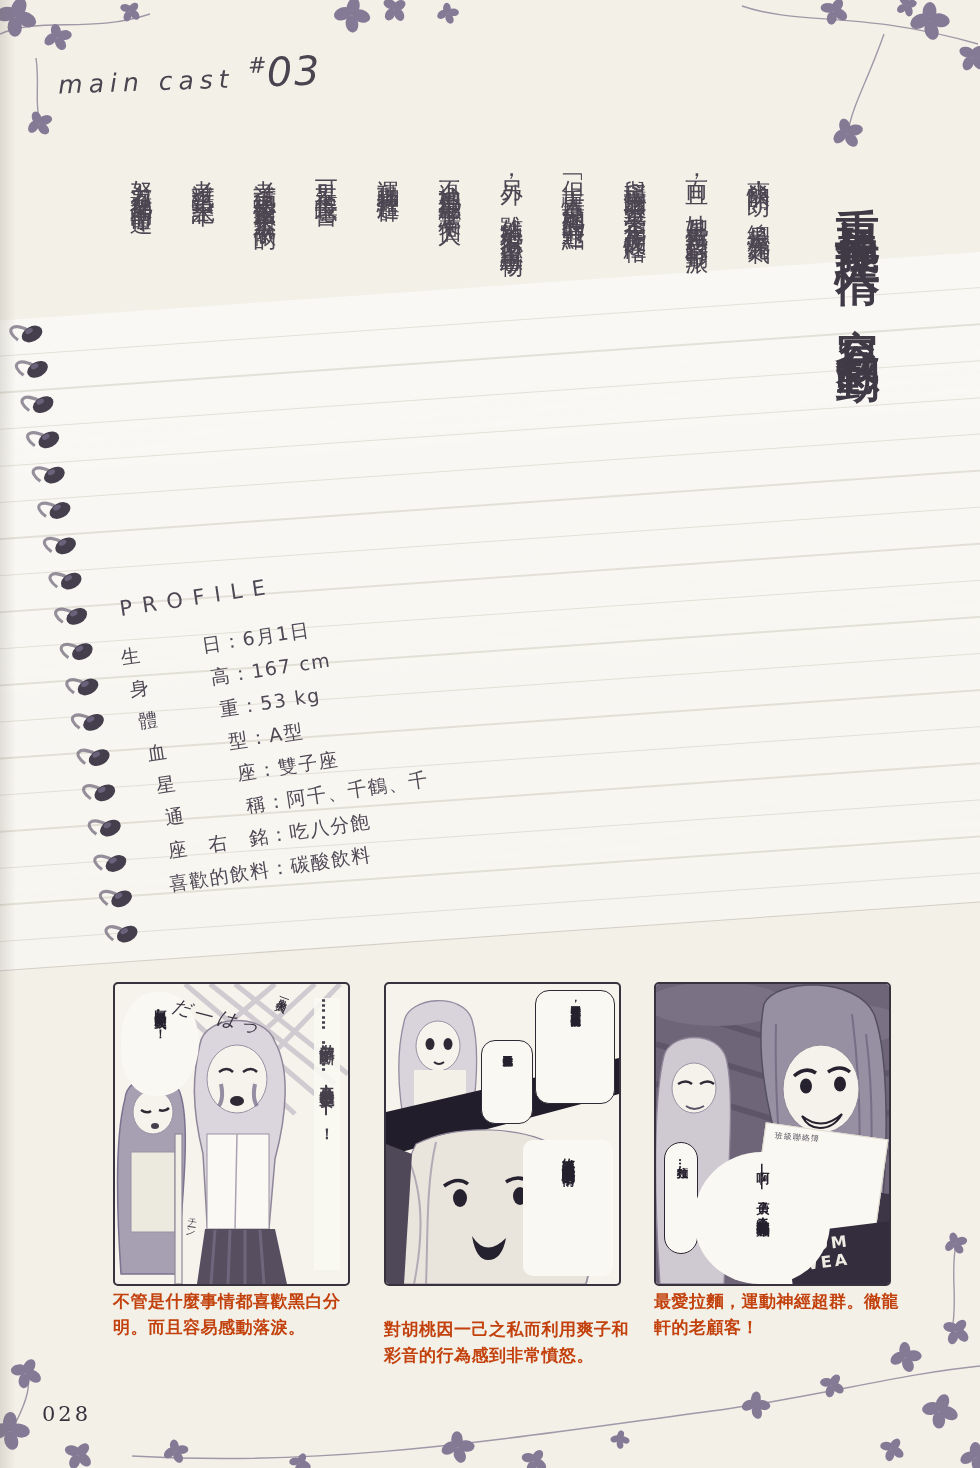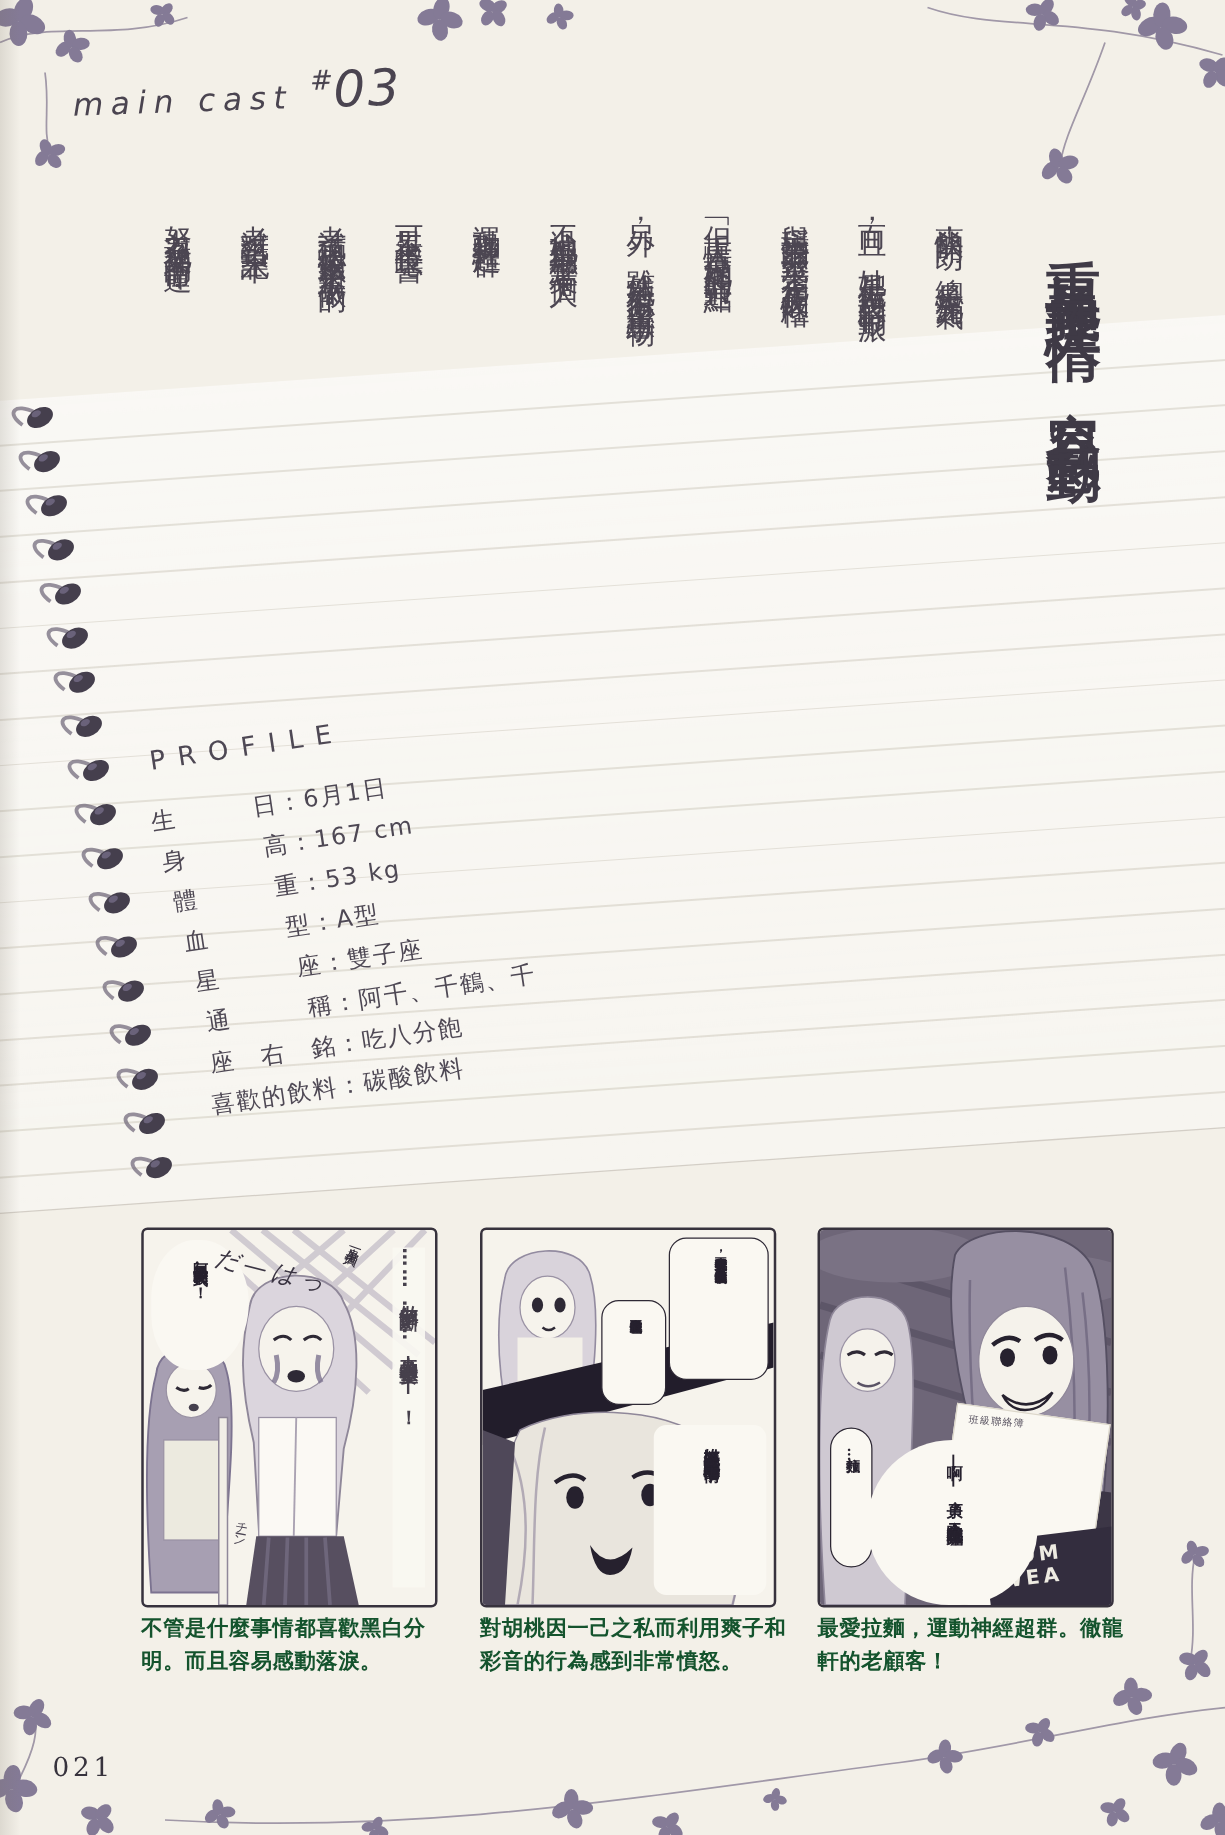--- a/index.html
+++ b/index.html
@@ -105,24 +105,24 @@
   #p3-paper-note{position:absolute;left:10px;top:4px;font-size:8px;color:#56505e;
     transform:rotate(-4deg);letter-spacing:1px;}
   #p3-bubble{left:38px;top:168px;width:136px;height:132px;border-radius:50% 50% 46% 48%;}
   #p3-bubble span{height:112px;font-size:13px;font-weight:bold;line-height:1.6;letter-spacing:1px;}
   #p3-shirt{position:absolute;right:0;bottom:0;width:96px;height:58px;background:#332d3e;
     transform:rotate(-7deg) translate(6px,8px);color:#eeebe2;font-weight:bold;font-size:16px;
     letter-spacing:3px;line-height:1.15;padding:6px 0 0 10px;z-index:2;}
 
   .caption{
     position:absolute;top:1290px;z-index:4;width:250px;
-    font-family:Liberation Sans, sans-serif;font-weight:bold;
-    font-size:17px;line-height:1.5;letter-spacing:.5px;color:#14532d;
-  }
-  #caption-1{left:113px;width:246px;} #caption-2{left:384px;} #caption-3{left:654px;}
+    font-family:Liberation Mono, monospace;font-weight:bold;
+    font-size:17px;line-height:1.5;letter-spacing:.5px;color:#c2410c;
+  }
+  #caption-1{left:113px;width:246px;} #caption-2{left:384px;margin-top:28px;} #caption-3{left:654px;}
 
   #page-number{
     position:absolute;left:42px;top:1402px;z-index:4;
     font-family:"DejaVu Serif",serif;font-size:21px;letter-spacing:3px;color:#37333d;
   }
 
   #vines{position:absolute;left:0;top:0;z-index:2;pointer-events:none;}
 </style>
 </head>
 <body>
@@ -341,13 +341,13 @@
   <div id="p3-bubble" class="balloon">
     <span class="vtext">啊——貞子？今天晚上吃拉麵喔！</span>
   </div>
   <div id="p3-shirt">
     <div>HOM</div>
     <div>WEA</div>
   </div>
 </div>
 <div class="caption" id="caption-3">最愛拉麵，運動神經超群。徹龍軒的老顧客！</div>
 
-<div id="page-number">021</div>
+<div id="page-number">028</div>
 
 </body></html>

